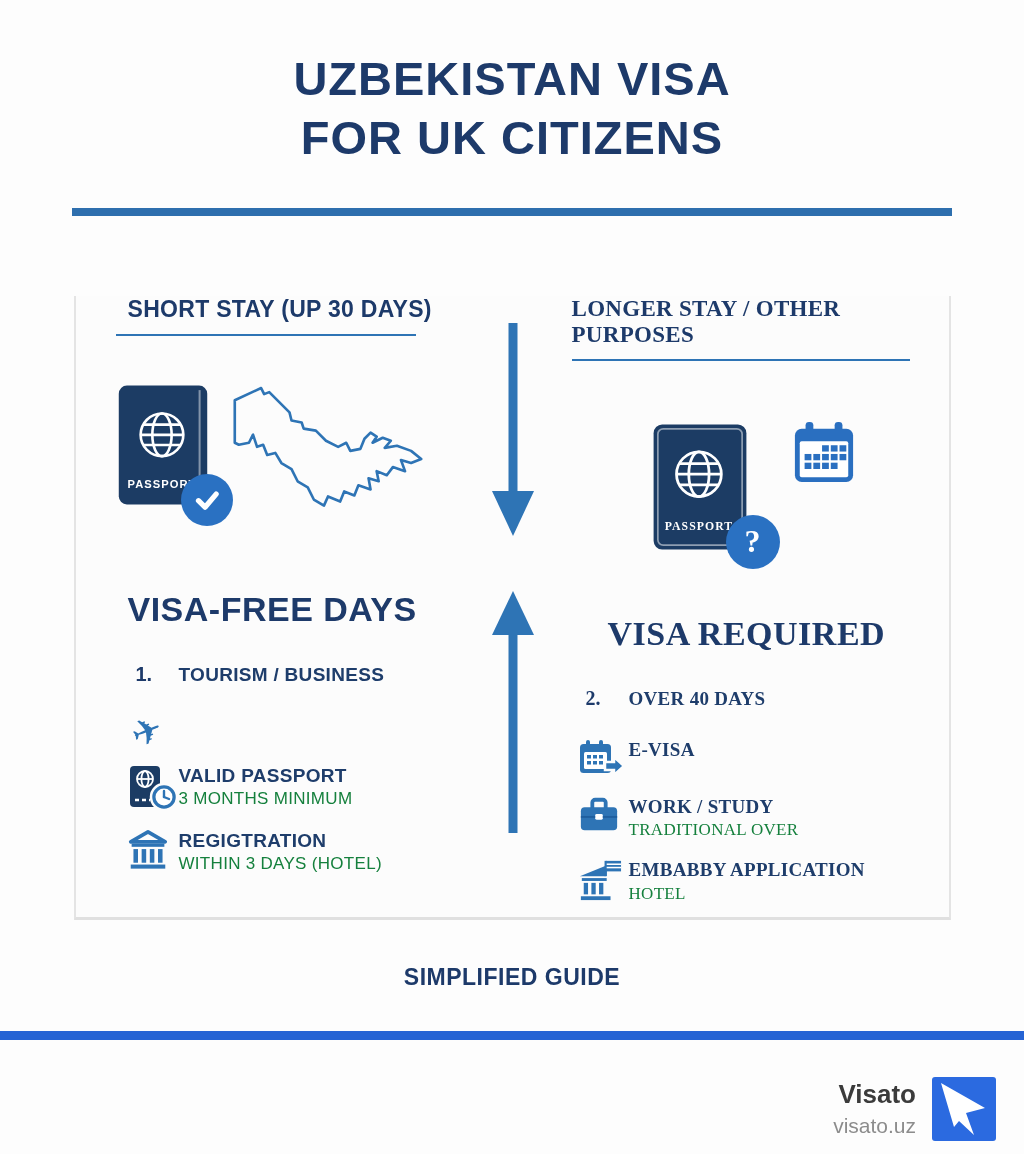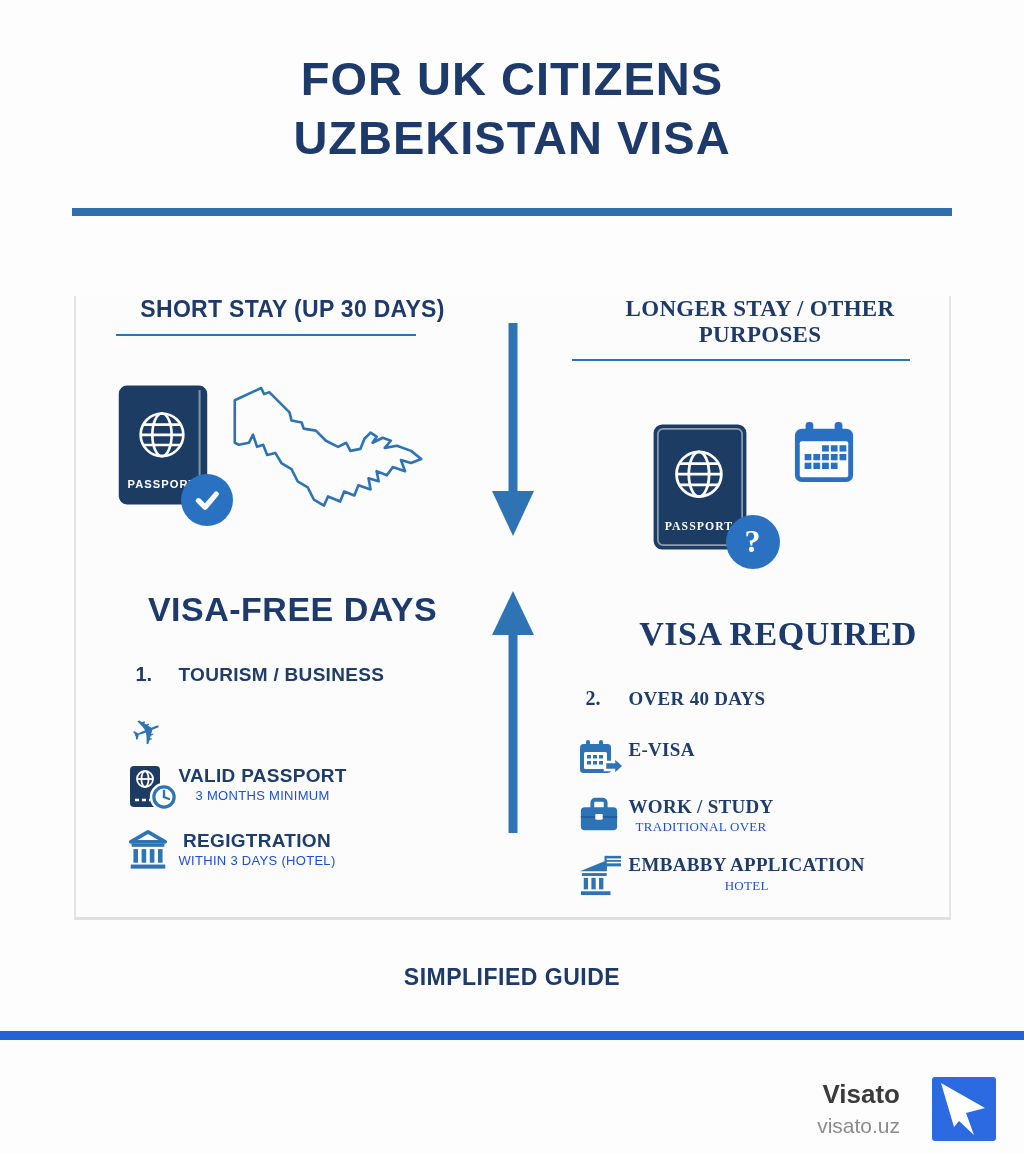--- a/index.html
+++ b/index.html
@@ -13,21 +13,21 @@
   .title-line {
     font-size:47px; font-weight:bold; letter-spacing:1px;
     color:#1d3a6a; line-height:1.25;
   }
   .divider-top { width:880px; height:8px; background:#2e6fae; margin:40px auto 0; }
 
   .card {
     width:877px; height:624px; margin:80px auto 0;
     background:#fcfcfc;
     border-left:2px solid #e4e4e4; border-right:2px solid #e4e4e4; border-bottom:3px solid #e0e0e0;
-    display:flex; position:relative;text-align:center;
+    display:flex; position:relative;
   }
   .col-left  { width:330px; margin-left:52px; }
   .col-center{ width:110px; display:flex; justify-content:center; }
   .col-right { flex:1;font-family:Liberation Serif, serif; }
 
   .col-header { font-size:23px; font-weight:bold; letter-spacing:.3px; color:#1d3a6a; padding-top:0; }
   .header-underline { height:2px; background:#2e74b5; margin-top:11px; }
   .col-left  .header-underline { width:300px; margin-left:-12px; }
   .col-right .header-underline { width:338px; margin-left:4px; }
   .col-right .col-header { padding-left:4px; }
@@ -51,42 +51,42 @@
 
   .section-heading { font-size:34px; font-weight:bold; letter-spacing:.5px; color:#1d3a6a; margin-top:38px; }
   .col-right .section-heading { margin-left:40px; }
 
   .rows { margin-top:34px; }
   .col-right .rows { margin-left:10px; }
   .row { display:flex; align-items:flex-start; margin-bottom:17px; min-height:34px; }
   .row-icon { width:51px; flex:none; display:flex; align-items:flex-start; }
   .num { font-size:20px; font-weight:bold; color:#1d3a6a; padding-left:8px; }
   .row-title { font-size:19px; font-weight:bold; color:#1e3d6b; letter-spacing:.3px; line-height:1.3; }
-  .row-sub   { font-size:13px; color:#1d4ed8; letter-spacing:.3px; line-height:1.3; }
+  .row-sub   { font-size:17px; color:#15803d; letter-spacing:.3px; line-height:1.3; }
   .plane {
     font-family:"DejaVu Sans",sans-serif; font-size:36px; color:#2e74b5;
     display:inline-block; transform:rotate(-22deg); line-height:1; margin-left:4px;
   }
 
   .arrows-svg { margin-top:27px; }
 
   .simplified { text-align:center; font-size:23px; font-weight:bold; letter-spacing:.5px; color:#1d3a6a; margin-top:44px; }
   .divider-bottom { width:1024px; height:9px; background:#2563d4; margin-top:40px; }
 
-  .footer { display:flex; justify-content:flex-end; align-items:center; gap:32px; padding-right:28px; margin-top:36px; }
+  .footer { display:flex; justify-content:flex-end; align-items:center; gap:16px; padding-right:28px; margin-top:36px; }
   .brand { text-align:right; }
   .brand-name { font-size:26px; font-weight:bold; color:#3b3b3b; }
   .brand-site { font-size:21px; color:#8c8c8c; margin-top:4px; }
 </style>
 </head>
 <body>
 
 <div class="title-block">
+  <div class="title-line">UZBEKISTAN VISA</div>
   <div class="title-line">FOR UK CITIZENS</div>
-  <div class="title-line">UZBEKISTAN VISA</div>
 </div>
 
 <div class="divider-top"></div>
 
 <div class="card">
 
   <div class="col-left">
     <div class="col-header">SHORT STAY (UP 30 DAYS)</div>
     <div class="header-underline"></div>
 

